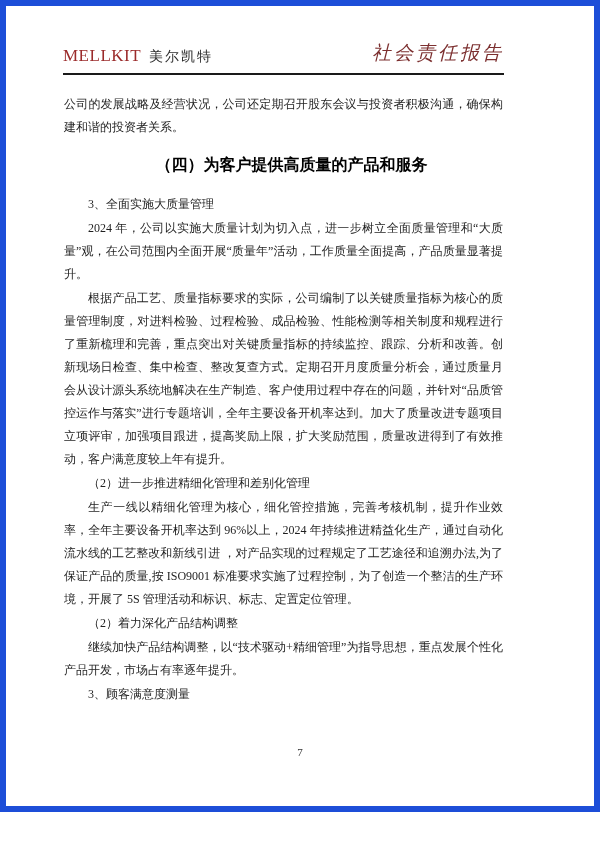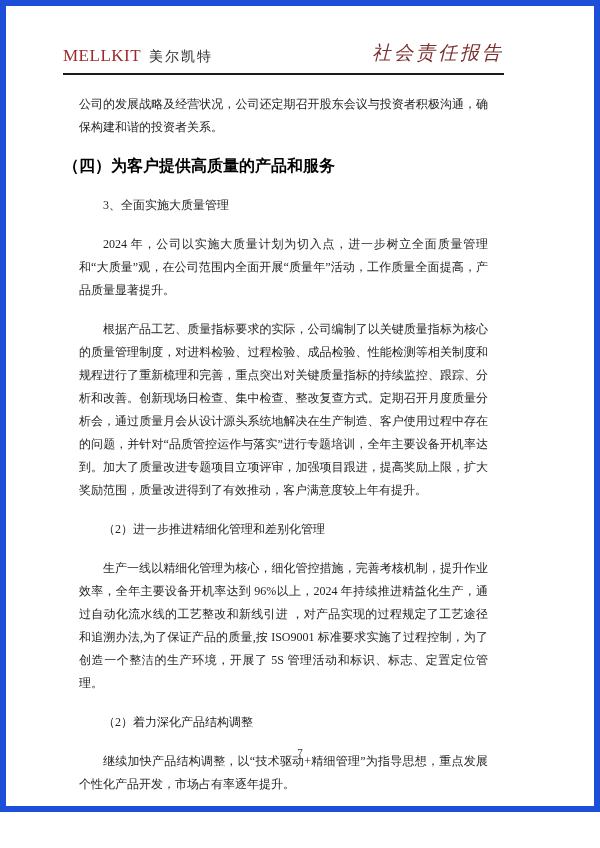--- a/index.html
+++ b/index.html
@@ -48,32 +48,32 @@
     letter-spacing: 3px;
     white-space: nowrap;
   }
   .content {
     margin-top: 18px;
     font-size: 12px;
     line-height: 23px;
     text-align: justify;
   }
   .content p {
-    margin: 16px;
+    margin: 1px;
     text-indent: 2em;
   }
   .content p.noindent { text-indent: 0; }
   .content h2 {
     font-family: "Liberation Sans", sans-serif;
     font-size: 16px;
     font-weight: bold;
     color: #000000;
-    margin: 15px 0 17px 0;
+    margin: 15px 0 17px 16px;
     line-height: 22px;
-    text-align: left;
+    text-align: center;
   }
   .page-number {
     position: absolute;
     left: 0;
     right: 0;
     bottom: 48px;
     text-align: center;
     font-size: 11px;
     color: #333333;
   }

